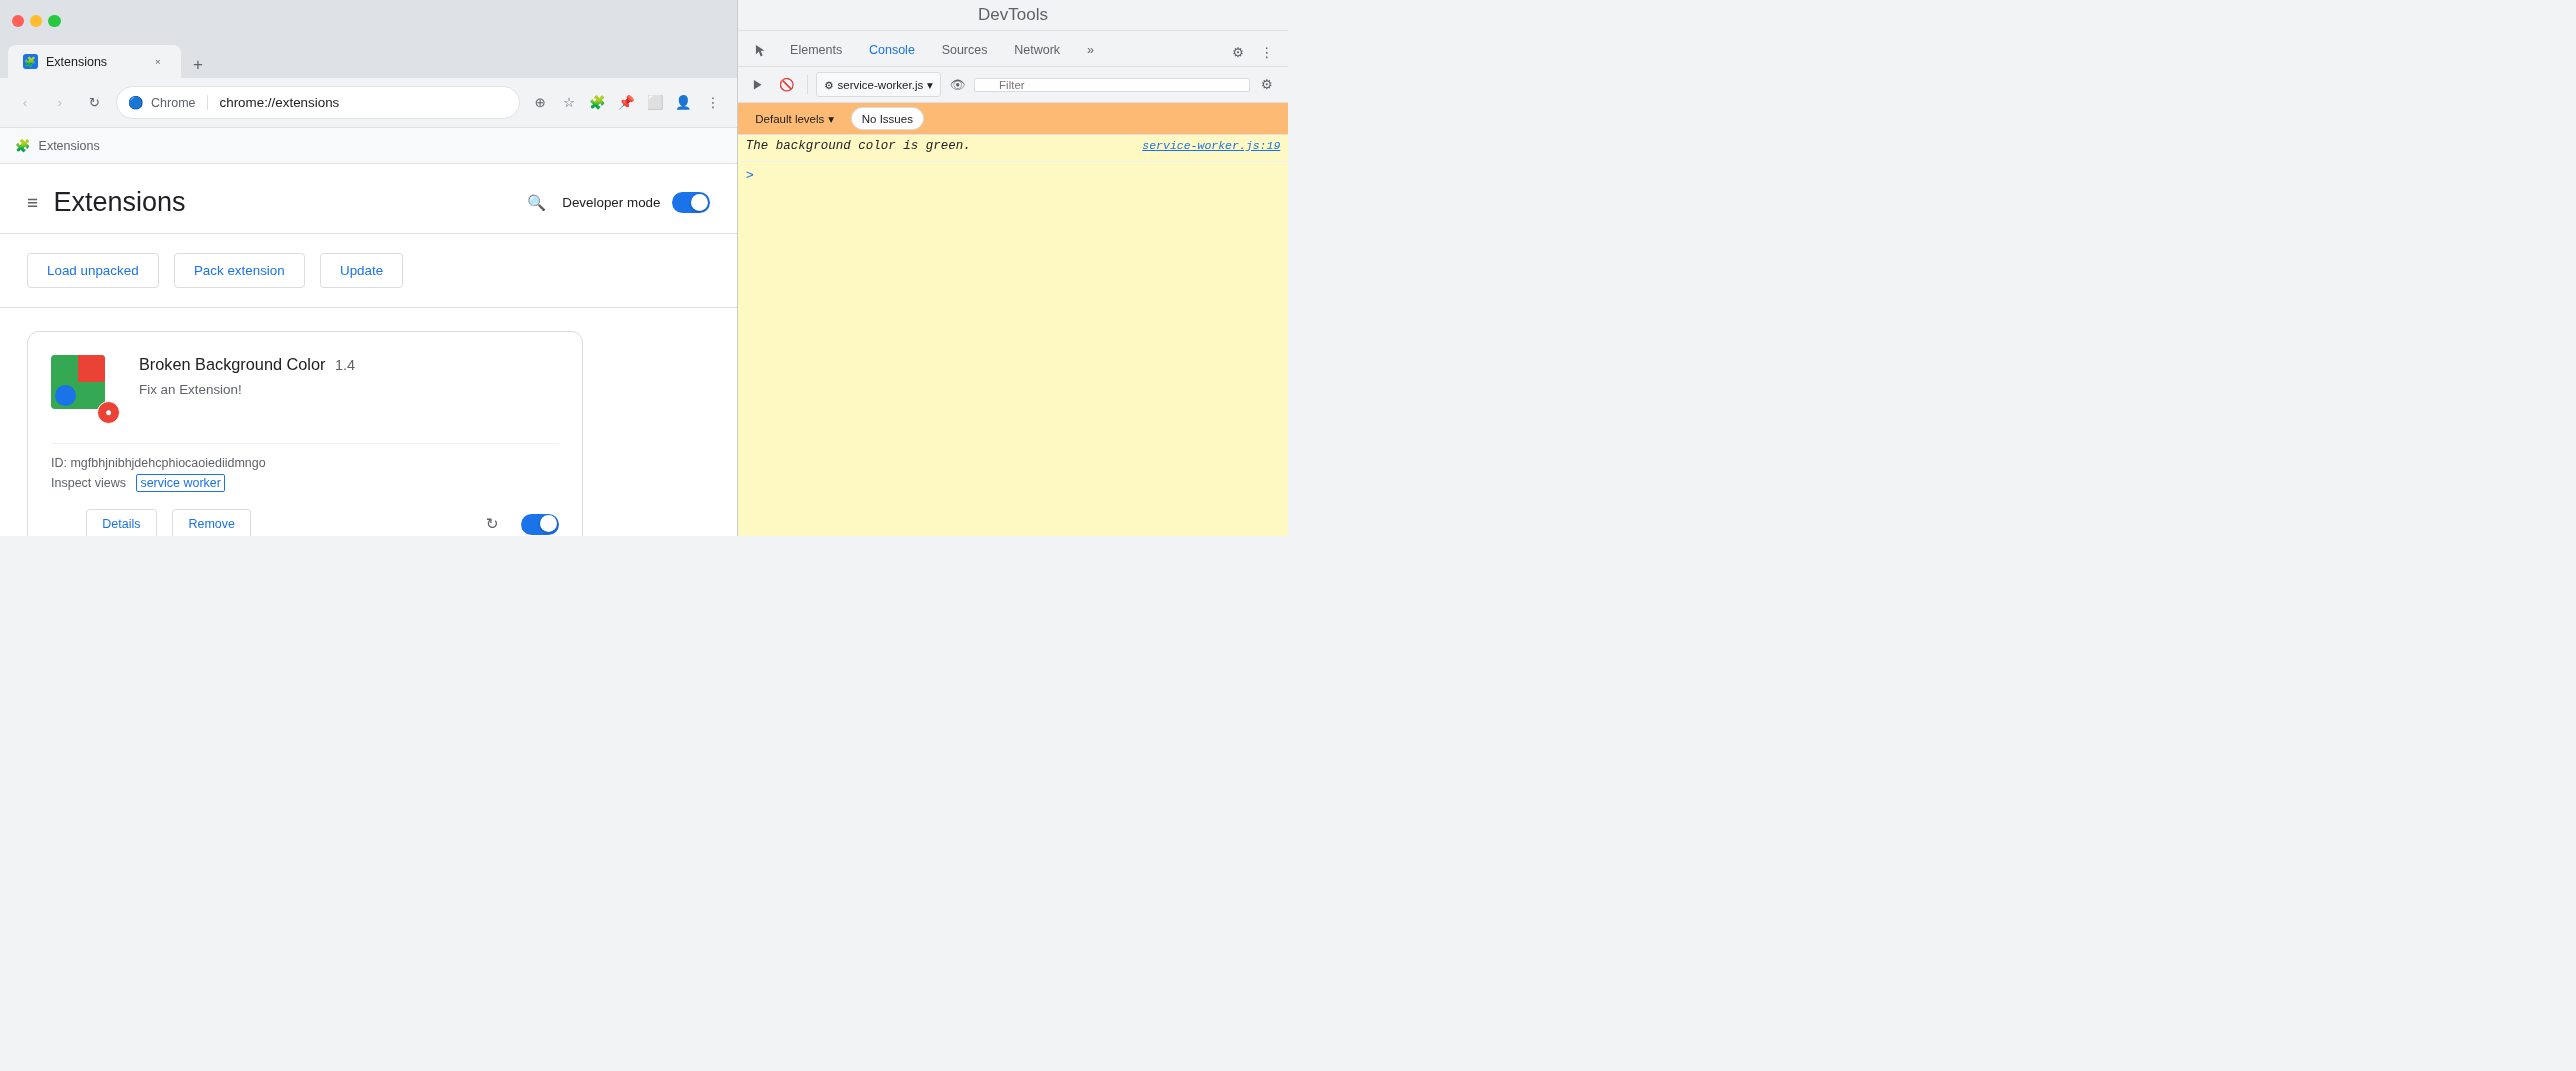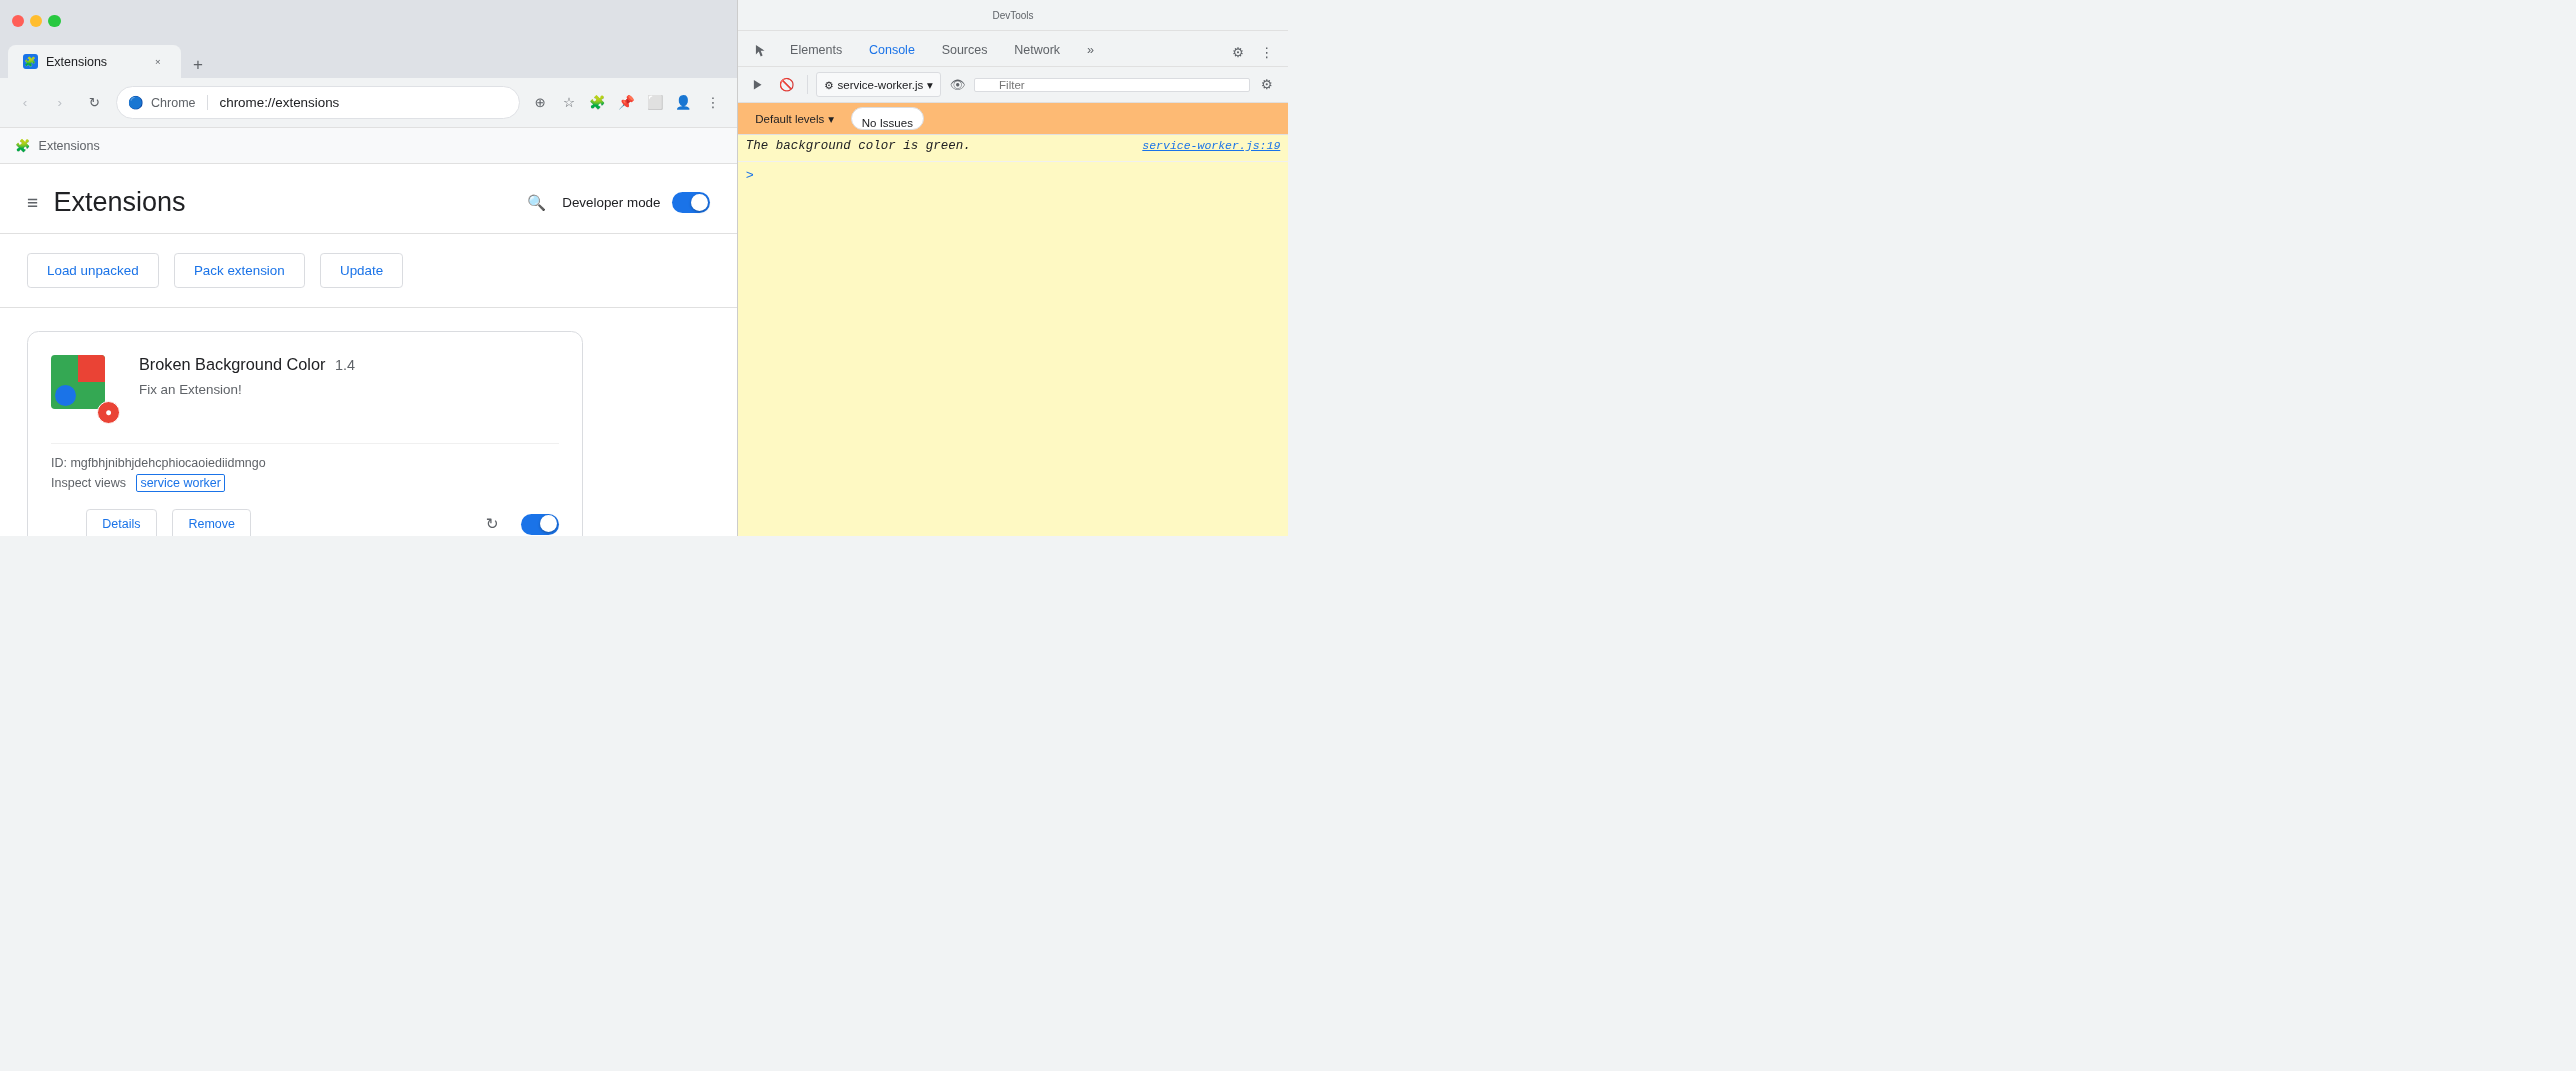--- a/index.html
+++ b/index.html
@@ -434,21 +434,21 @@
     .devtools-titlebar {
       background: #f1f3f4;
       height: 31px;
       display: flex;
       align-items: center;
       justify-content: center;
       padding: 0 11.5px;
       border-bottom: 1px solid #e0e0e0;
     }
     .devtools-title {
-      font-size: 10px;
+      font-size: 17px;
       color: #5f6368;
     }
 
     
     .devtools-tabs {
       background: #f1f3f4;
       height: 36px;
       display: flex;
       align-items: flex-end;
       padding: 0 7.7px;
@@ -570,21 +570,21 @@
       color: #202124;
       border: none;
       background: none;
       cursor: pointer;
       border-radius: 2.9px;
     }
     .issues-btn {
       height: 23px;
       padding: 0 9.6px;
       display: flex;
-      align-items: flex-end;
+      align-items: center;
       border: 1px solid #dadce0;
       border-radius: 11.5px;
       font-size: 11.5px;
       color: #202124;
       background: white;
       cursor: pointer;
       gap: 3.8px;
     }
 
     

